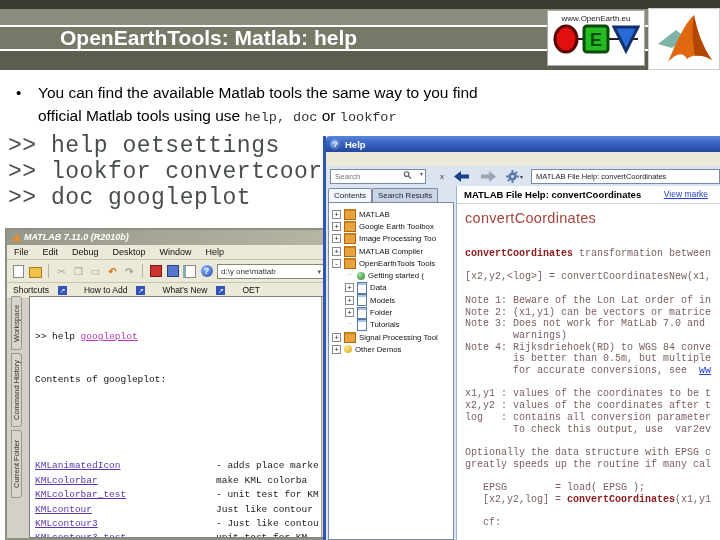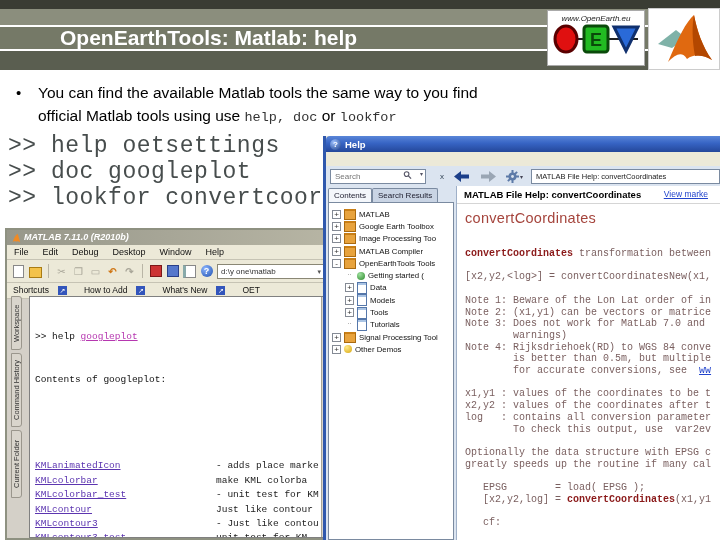--- a/index.html
+++ b/index.html
@@ -11,21 +11,21 @@
   .hdr-band2 {position:absolute;left:0;top:9px;width:720px;height:16px;background:#8b8e7d;}
   .hdr-line1 {position:absolute;left:0;top:25px;width:720px;height:2px;background:#ffffff;}
   .hdr-title {position:absolute;left:0;top:27px;width:720px;height:30px;background:#757967;
               color:#fff;font-size:21px;font-weight:bold;line-height:22px;padding-left:60px;box-sizing:border-box;}
   .hdr-line2 {position:absolute;left:0;top:49px;width:720px;height:2px;background:#ffffff;}
   .hdr-band3 {position:absolute;left:0;top:51px;width:720px;height:19px;background:#5a5e50;}
 
   
   .logo-oet{position:absolute;left:547px;top:10px;width:96px;height:54px;background:#fff;
             border:1px solid #aaa;z-index:5;text-align:center;}
-  .logo-oet .lbl{font-size:8px;color:#222;margin-top:3px;font-style:italic;}
+  .logo-oet .lbl{font-size:8px;color:#222;margin-top:3px;}
   .logo-matlab{position:absolute;left:648px;top:8px;width:70px;height:60px;background:#fff;
             border:1px solid #ccc;z-index:5;display:flex;align-items:center;justify-content:center;}
 
   
   .bullet{position:absolute;left:16px;top:81px;width:560px;display:flex;font-size:15.5px;line-height:23px;color:#000;}
   .bullet .dot{width:22px;font-size:15px;}
   .mono-inline{font-family:"Liberation Mono",monospace;font-size:13.5px;color:#333;}
 
   
   .cmds{position:absolute;left:8px;top:133px;font-family:"Liberation Mono",monospace;
@@ -160,22 +160,22 @@
   <div class="bullet">
     <span class="dot">•</span>
     <span>
       <span>You can find the available Matlab tools the same way to you find</span><br>
       <span>official Matlab tools using use </span><span class="mono-inline">help, doc</span><span> or </span><span class="mono-inline">lookfor</span>
     </span>
   </div>
 
   <div class="cmds" id="cmd-lines">
       <div>&gt;&gt; help oetsettings</div>
+      <div>&gt;&gt; lookfor convertcoordinates</div>
       <div>&gt;&gt; doc googleplot</div>
-      <div>&gt;&gt; lookfor convertcoordinates</div>
     </div>
 
   <div class="mw">
     <div class="mw-title">
       <svg width="10" height="10" viewBox="0 0 12 12">
         <path d="M2,11 C4,5 6,2 8,1 C9,4 10,8 11,11 C9,9.5 7,9.5 6,10.5 C5,9 4,9.5 2,11 Z" fill="#f08a24"></path>
       </svg>
       <span>MATLAB 7.11.0 (R2010b)</span>
     </div>
     <div class="mw-menu" id="mw-menu"><span>File</span><span>Edit</span><span>Debug</span><span>Desktop</span><span>Window</span><span>Help</span></div>
@@ -324,21 +324,21 @@
             <span>Data</span>
           </div>
           <div class="tree-row" style="padding-left: 16px;">
             <span class="tw">+</span>
             <span class="ic-page"></span>
             <span>Models</span>
           </div>
           <div class="tree-row" style="padding-left: 16px;">
             <span class="tw">+</span>
             <span class="ic-page"></span>
-            <span>Tools</span>
+            <span>Folder</span>
           </div>
           <div class="tree-row" style="padding-left: 16px;">
             <span class="tw dots">··</span>
             <span class="ic-page"></span>
             <span>Tutorials</span>
           </div>
           <div class="tree-row" style="padding-left: 3px;">
             <span class="tw">+</span>
             <span class="ic-toolbox"></span>
             <span>Signal Processing Tool</span>

